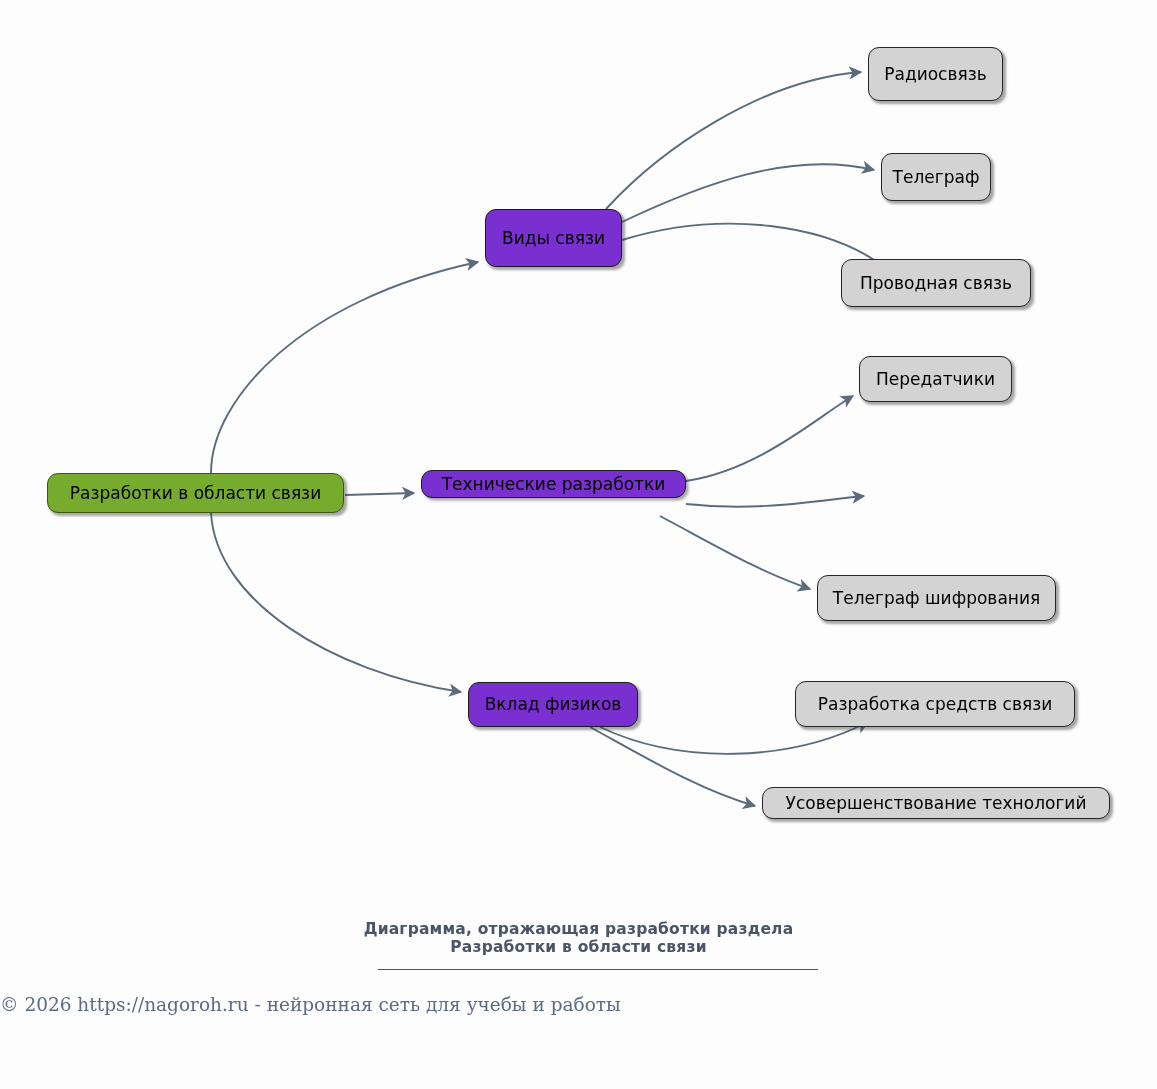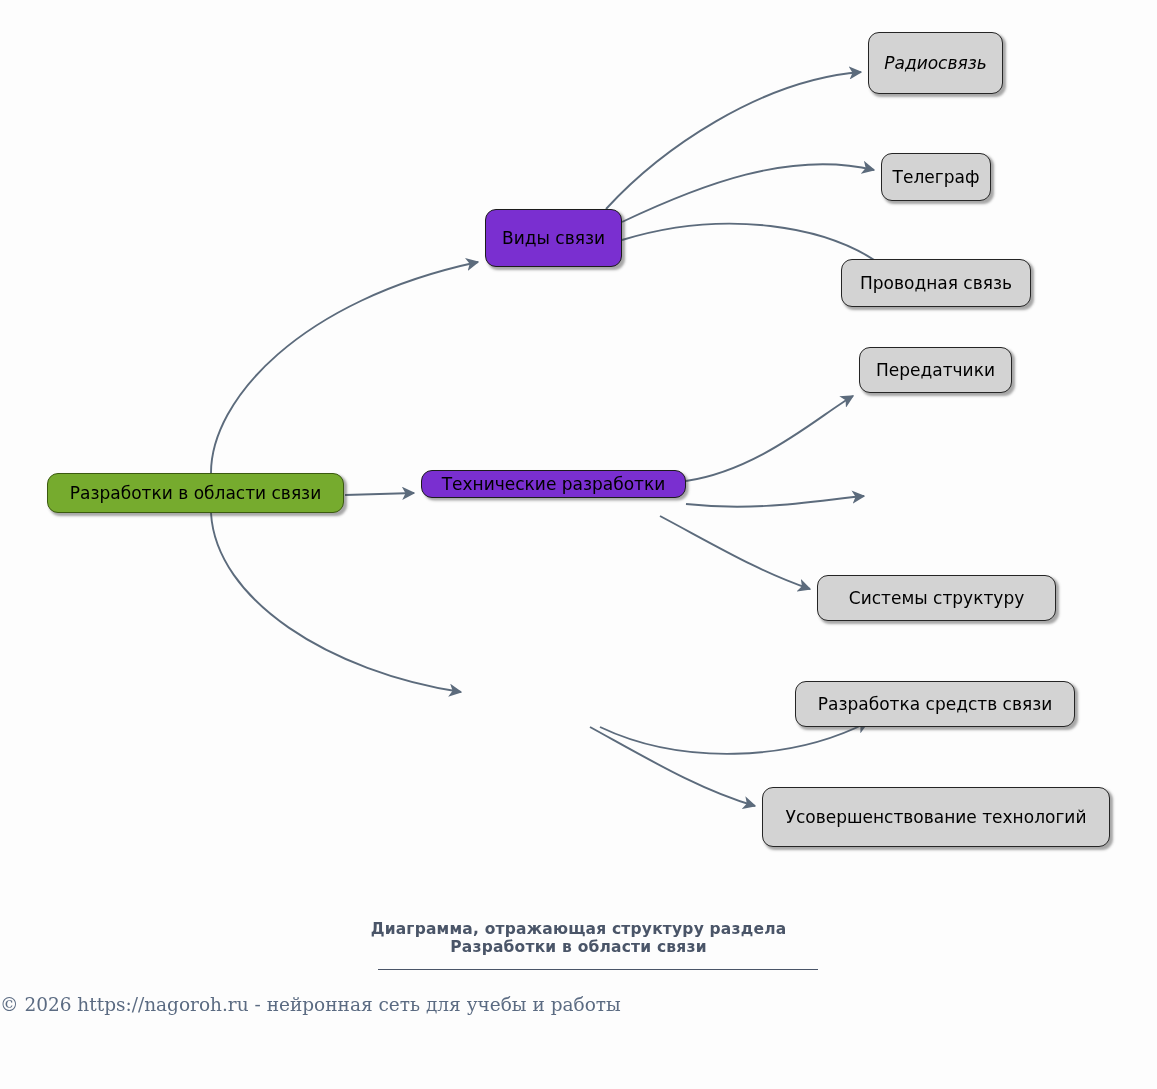--- a/index.html
+++ b/index.html
@@ -106,46 +106,49 @@
     </g>
   </svg>
 
   <div class="node node-root" style="left:47px; top:473px; width:297px; height:40px;">
     <span>Разработки в области связи</span>
   </div>
 
   <div class="node node-branch" style="left:485px; top:209px; width:137px; height:58px;">
     <span>Виды связи</span>
   </div>
-  <div class="node node-leaf" style="left:868px; top:32px; width:135px; height:62px;font-style:italic;">
+  <div class="node node-leaf" style="left:868px; top:47px; width:135px; height:54px;">
     <span>Радиосвязь</span>
   </div>
   <div class="node node-leaf" style="left:881px; top:153px; width:110px; height:48px;">
     <span>Телеграф</span>
   </div>
   <div class="node node-leaf" style="left:841px; top:259px; width:190px; height:48px;">
     <span>Проводная связь</span>
   </div>
 
   <div class="node node-branch" style="left:421px; top:470px; width:265px; height:28px;">
     <span>Технические разработки</span>
   </div>
-  <div class="node node-leaf" style="left:859px; top:347px; width:153px; height:46px;">
+  <div class="node node-leaf" style="left:859px; top:356px; width:153px; height:46px;">
     <span>Передатчики</span>
   </div>
   <div class="node node-leaf" style="left:817px; top:575px; width:239px; height:46px;">
-    <span>Системы структуру</span>
+    <span>Телеграф шифрования</span>
   </div>
 
+  <div class="node node-branch" style="left:468px; top:682px; width:170px; height:45px;">
+    <span>Вклад физиков</span>
+  </div>
   <div class="node node-leaf" style="left:795px; top:681px; width:280px; height:46px;">
     <span>Разработка средств связи</span>
   </div>
-  <div class="node node-leaf" style="left:762px; top:787px; width:348px; height:60px;">
+  <div class="node node-leaf" style="left:762px; top:787px; width:348px; height:32px;">
     <span>Усовершенствование технологий</span>
   </div>
 
-  <div class="caption" style="top:919px;">Диаграмма, отражающая структуру раздела</div>
+  <div class="caption" style="top:919px;">Диаграмма, отражающая разработки раздела</div>
   <div class="caption" style="top:937px;">Разработки в области связи</div>
   <div class="caption-line" style="left:378px; top:969px; width:440px;"></div>
 
   <div class="footer" style="top:994px;">© 2026 https://nagoroh.ru - нейронная сеть для учебы и работы</div>
 
 </div>
 
 </body></html>

